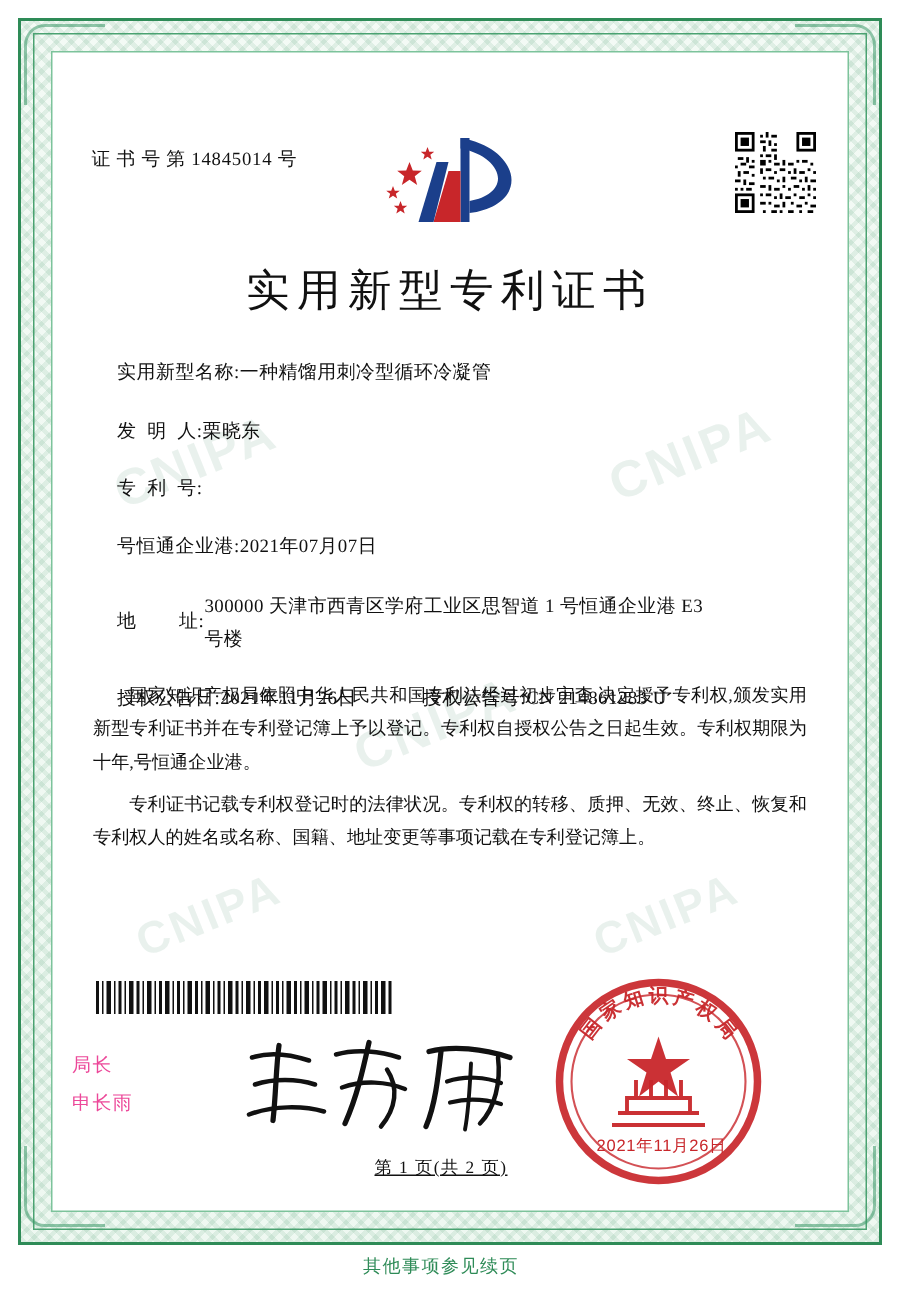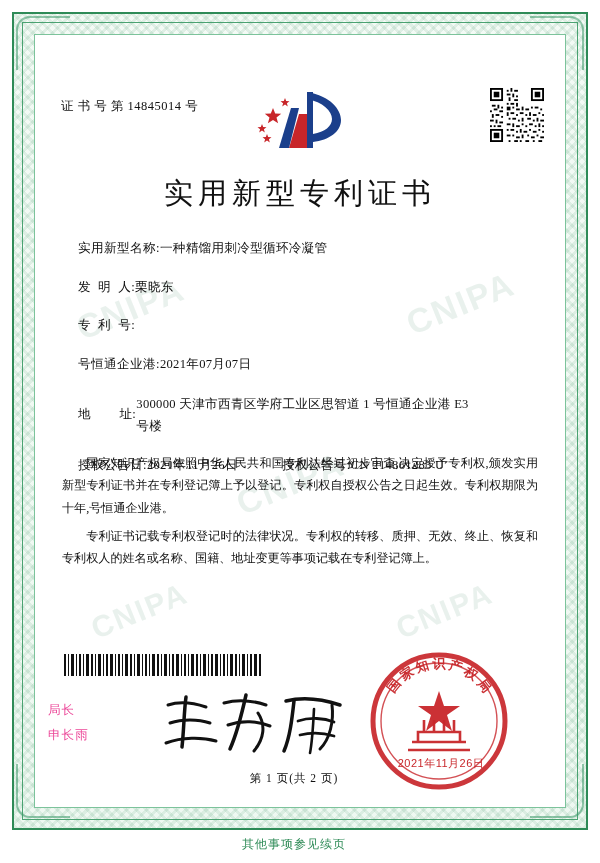--- a/index.html
+++ b/index.html
@@ -211,20 +211,21 @@
   }
 
   .page-no {
     position: absolute;
     left: 0; right: 12px;
     bottom: 22px;
     text-align: center;
     font-size: 11.5px;
     color: #111;
     letter-spacing: 1px;
+    text-decoration: underline;
   }
 
   .footer-note {
     position: absolute;
     left: 0; right: 12px;
     bottom: 10px;
     text-align: center;
     font-size: 12px;
     color: #2e8b57;
     letter-spacing: 1px;

